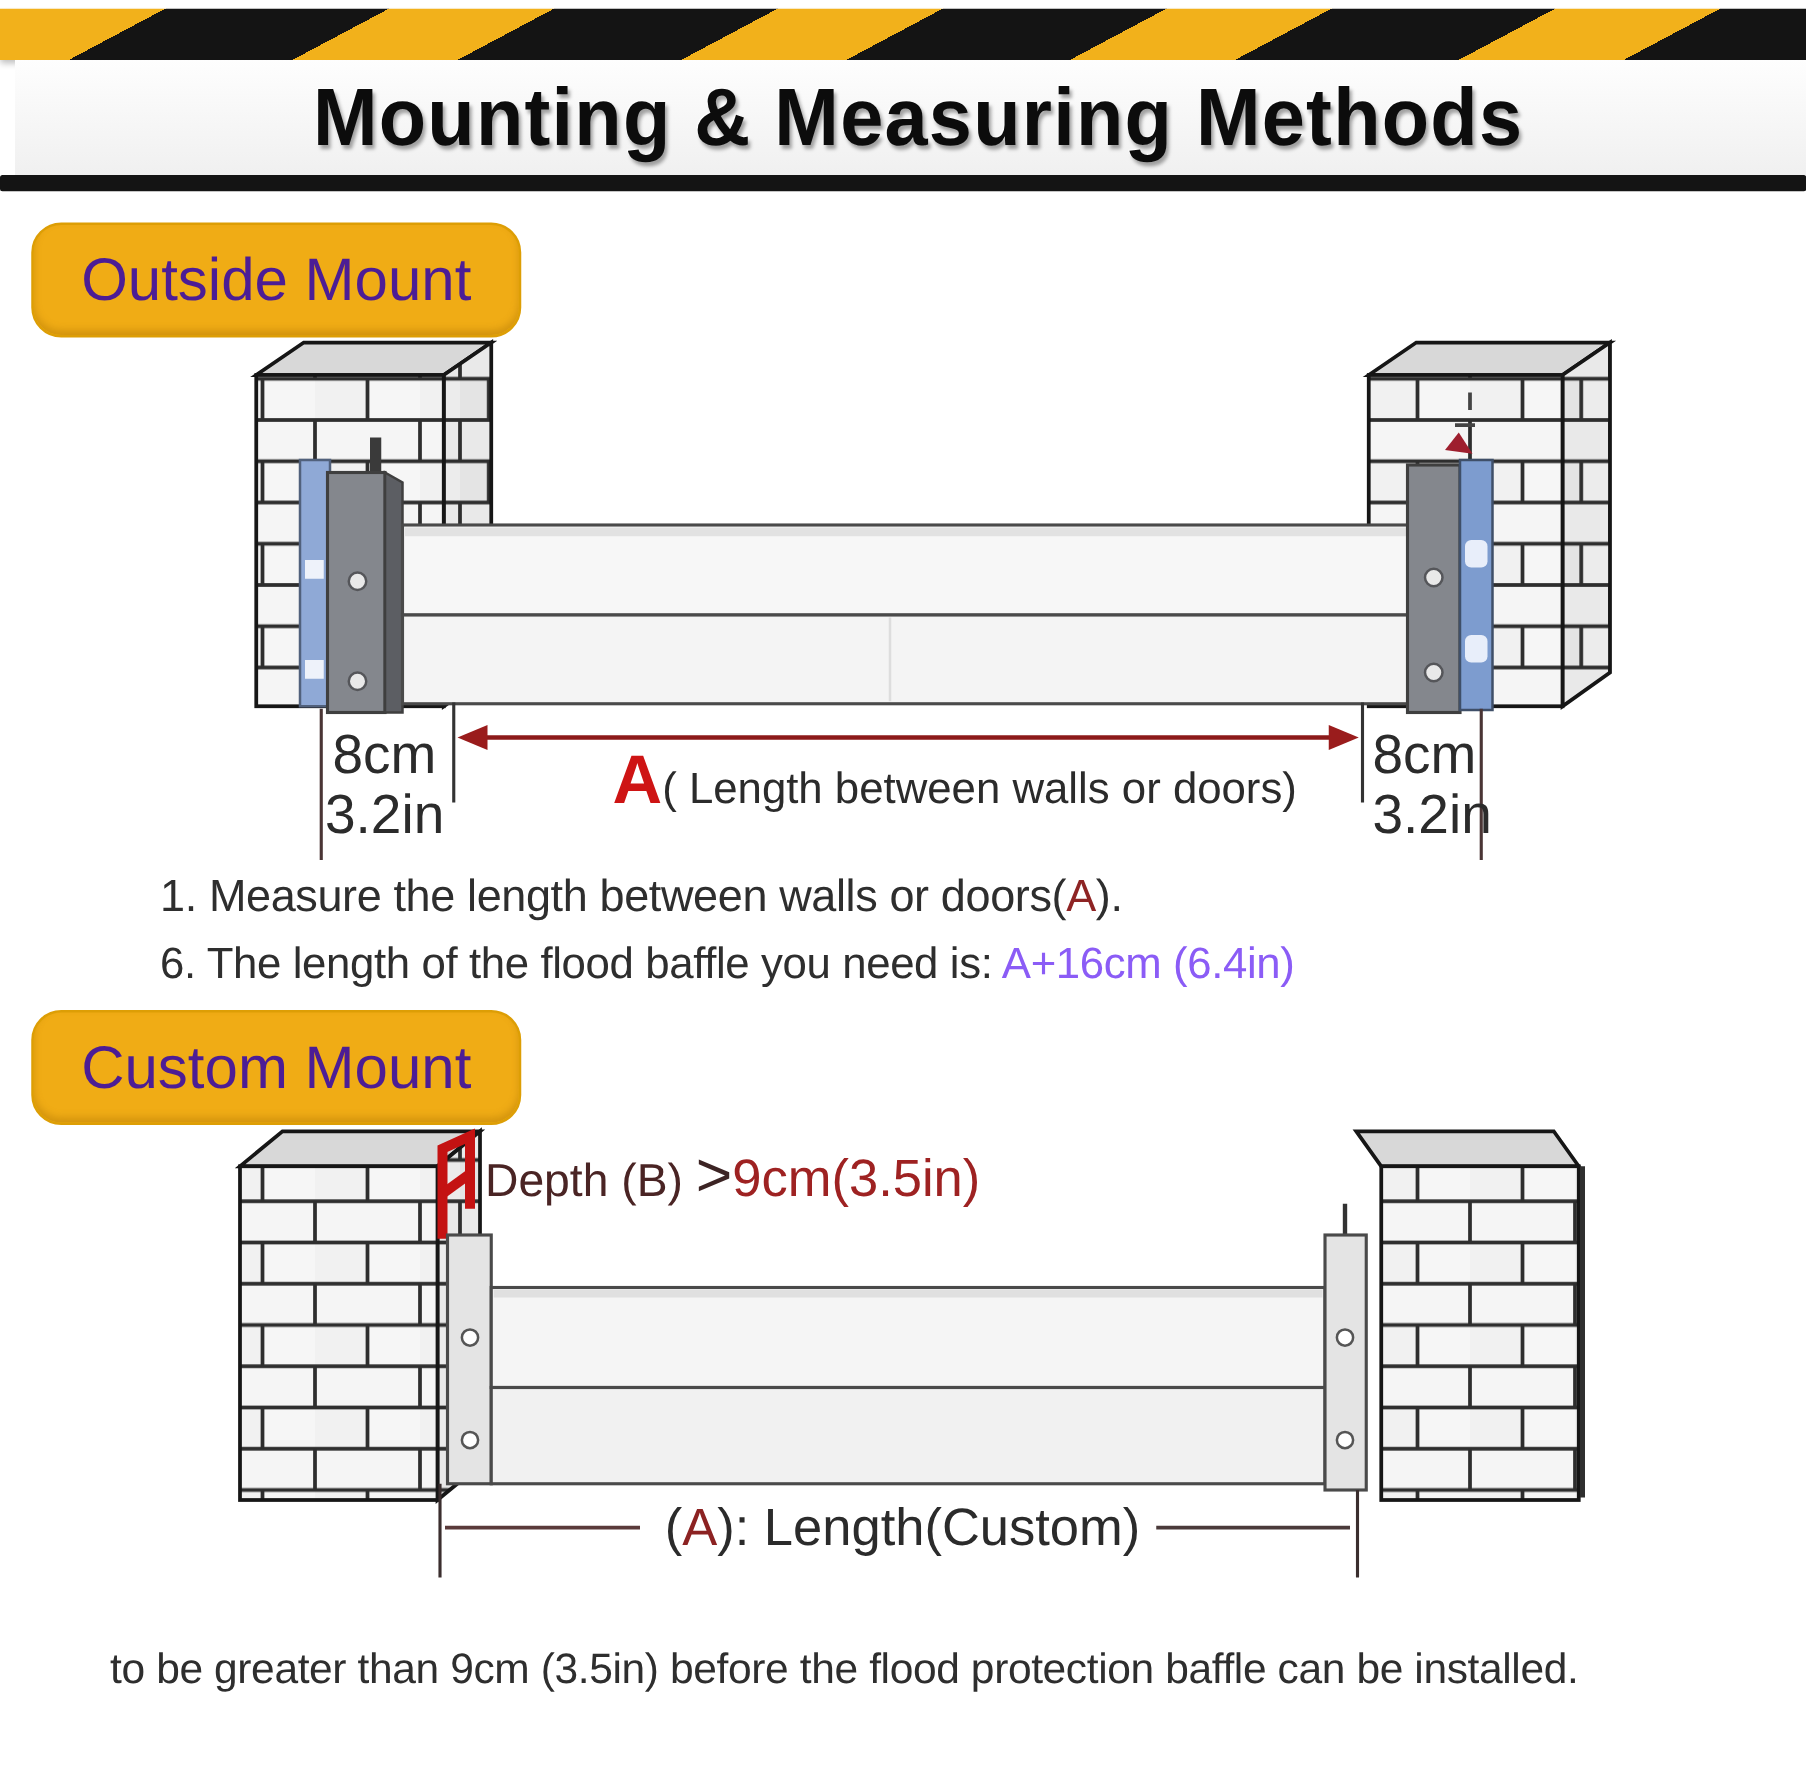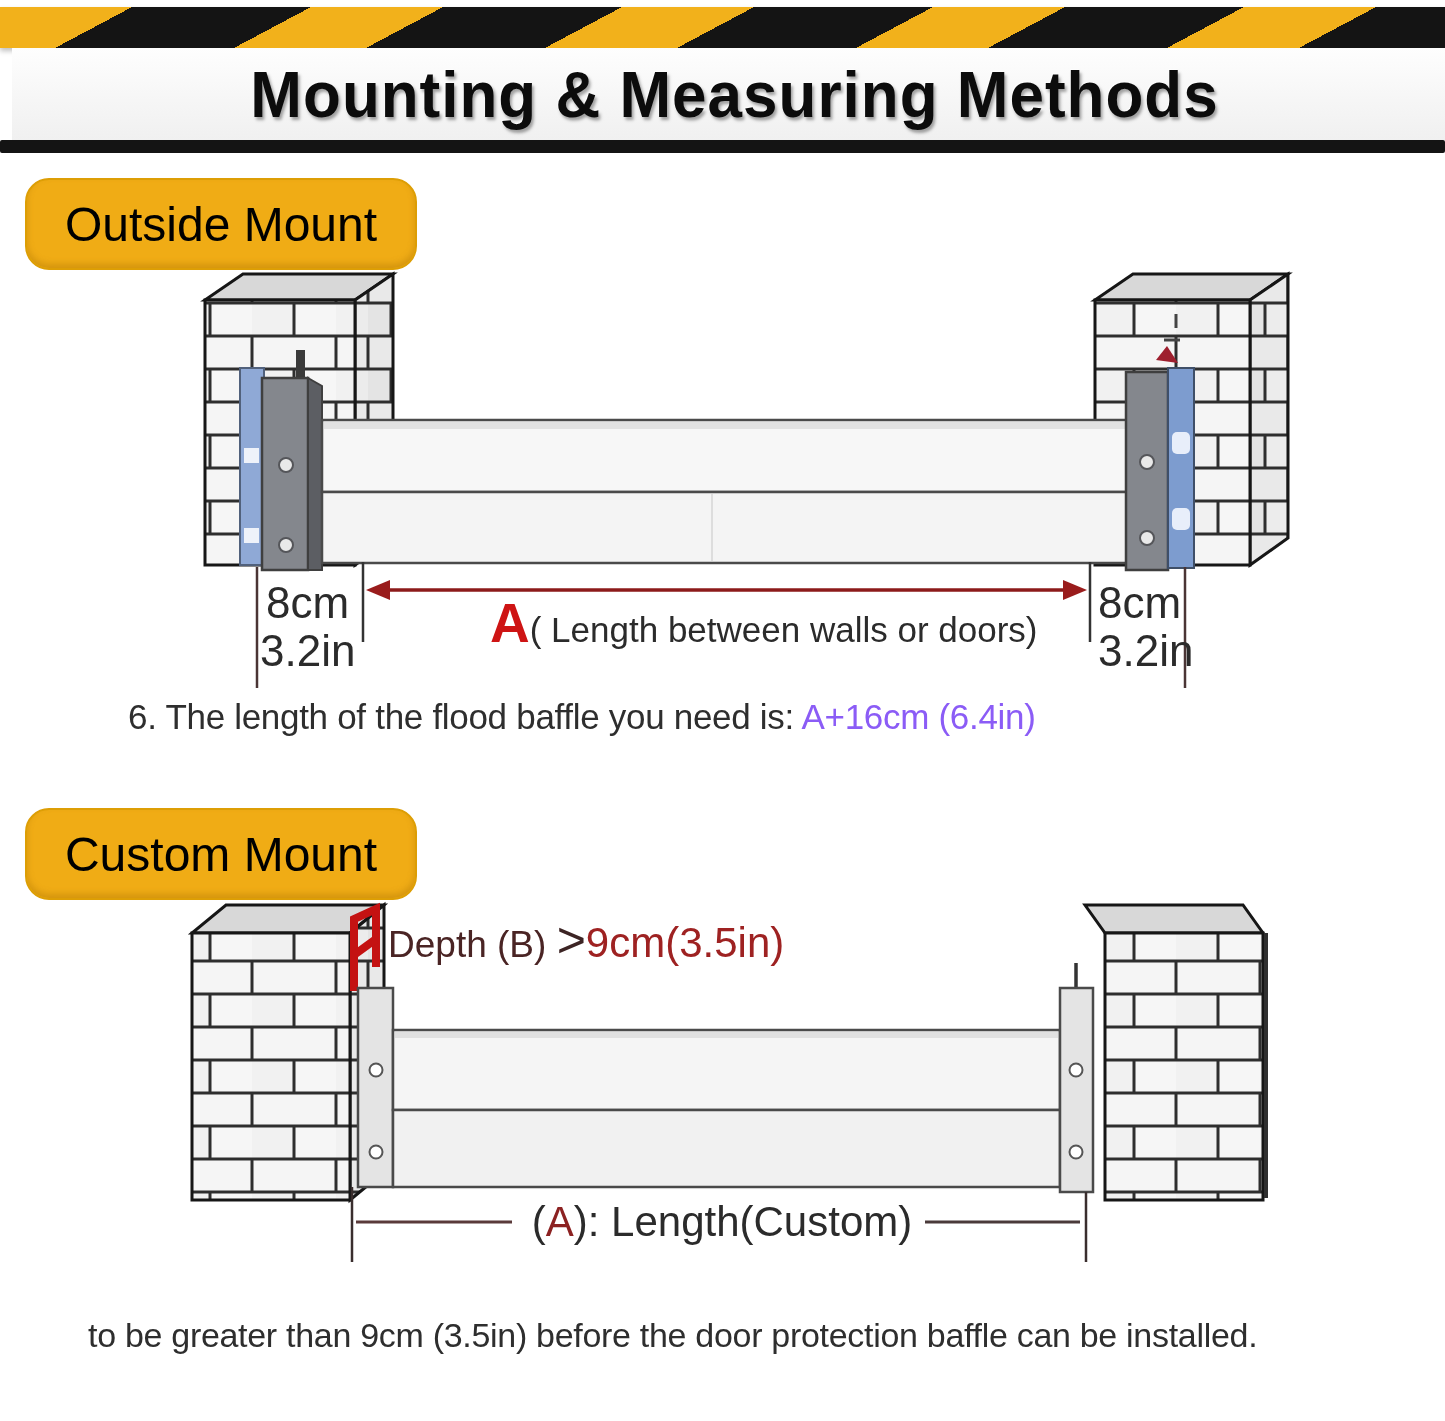--- a/index.html
+++ b/index.html
@@ -12,21 +12,21 @@
   .title-band{position:absolute;left:12px;top:48px;width:1445px;height:92px;
     background:linear-gradient(#fefefe,#f0f0f0);display:flex;align-items:center;justify-content:center;}
   .page-title{font-size:62px;font-weight:700;letter-spacing:1px;color:#0c0c0c;
     text-shadow:2px 3px 3px rgba(0,0,0,.35), -1px -1px 0 rgba(255,255,255,.7);transform:scaleY(1.05);}
   .black-bar{position:absolute;left:0;top:140px;width:1445px;height:13px;background:#141414;border-radius:2px;}
 
   
   .mount-label{position:absolute;left:25px;width:388px;height:88px;background:#f0ac15;
     border:2px solid #dd9e05;border-radius:24px;display:flex;align-items:center;justify-content:center;
     box-shadow:inset 0 -4px 6px rgba(160,105,0,.35);}
-  .mount-label span{font-size:48px;color:#000000;}
+  .mount-label span{font-size:48px;color:#4c1d95;}
   .label-outside{top:178px;}
   .label-inside{top:808px;}
 
   
   .diagram{position:absolute;left:0;width:1445px;}
   #outside-svg{top:270px;height:420px;}
   #inside-svg{top:895px;height:385px;}
   svg text{font-family:"Liberation Sans","DejaVu Sans",sans-serif;}
   .meas-num{font-size:44px;fill:#2b2b2b;}
   .meas-A{font-size:55px;font-weight:700;fill:#ce1414;}
@@ -134,20 +134,21 @@
     <polygon points="1087,320 1063,310 1063,330" fill="#9a1c1c"></polygon>
   </g>
   <text x="266" y="348" class="meas-num">8cm</text>
   <text x="260" y="396" class="meas-num">3.2in</text>
   <text x="1098" y="348" class="meas-num">8cm</text>
   <text x="1098" y="396" class="meas-num">3.2in</text>
   <text x="490" y="372"><tspan class="meas-A">A</tspan><tspan class="meas-text">( Length between walls or doors)</tspan></text>
 </svg>
 
 <div class="steps" id="steps-outside">
+  <p><span>1. Measure the length between walls or doors(</span><span class="dk-red">A</span><span>).</span></p>
   <p class="l2"><span>6. The length of the flood baffle you need is: </span><span class="br-red">A+16cm (6.4in)</span></p>
 </div>
 
 <div class="mount-label label-inside">
   <span>Custom Mount</span>
 </div>
 
 <svg id="inside-svg" class="diagram" viewBox="0 0 1445 385">
   <defs>
     <pattern id="brickF2" width="84" height="66" patternUnits="userSpaceOnUse">
@@ -205,14 +206,14 @@
   <g>
     <line x1="352" y1="292" x2="352" y2="367" stroke="#3a2e2e" stroke-width="2.5"></line>
     <line x1="356" y1="327" x2="512" y2="327" stroke="#5a3a3a" stroke-width="3"></line>
     <line x1="925" y1="327" x2="1080" y2="327" stroke="#4a3a3a" stroke-width="3"></line>
     <line x1="1086" y1="297" x2="1086" y2="367" stroke="#3a2e2e" stroke-width="2.5"></line>
   </g>
   <text x="722" y="341" text-anchor="middle"><tspan class="lenA-text">(</tspan><tspan class="lenA-red">A</tspan><tspan class="lenA-text">): Length(Custom)</tspan></text>
 </svg>
 
 <div class="steps" id="steps-inside">
-  <p class="p2"><br><span>to be greater than 9cm (3.5in) before the door protection baffle can be installed.</span></p>
+  <p class="p2"><br><span>to be greater than 9cm (3.5in) before the flood protection baffle can be installed.</span></p>
 </div>
 
 </body></html>

